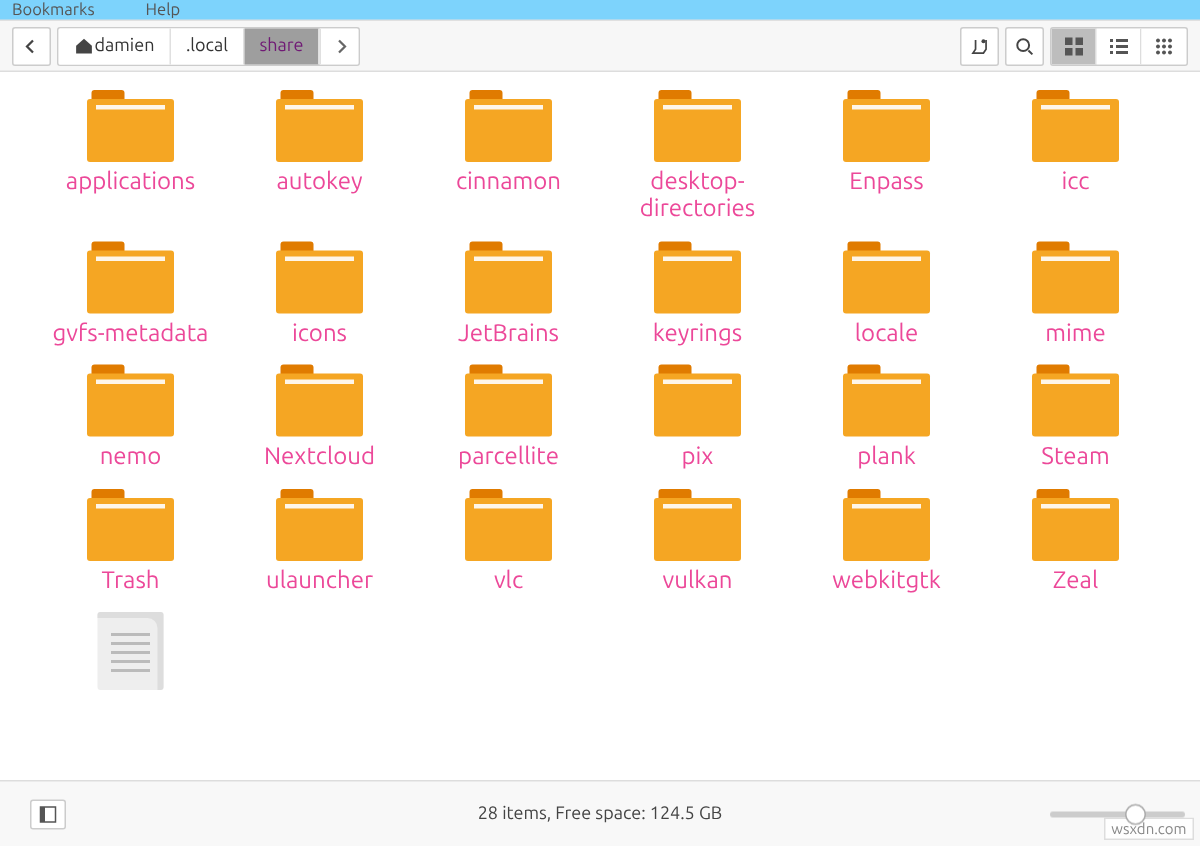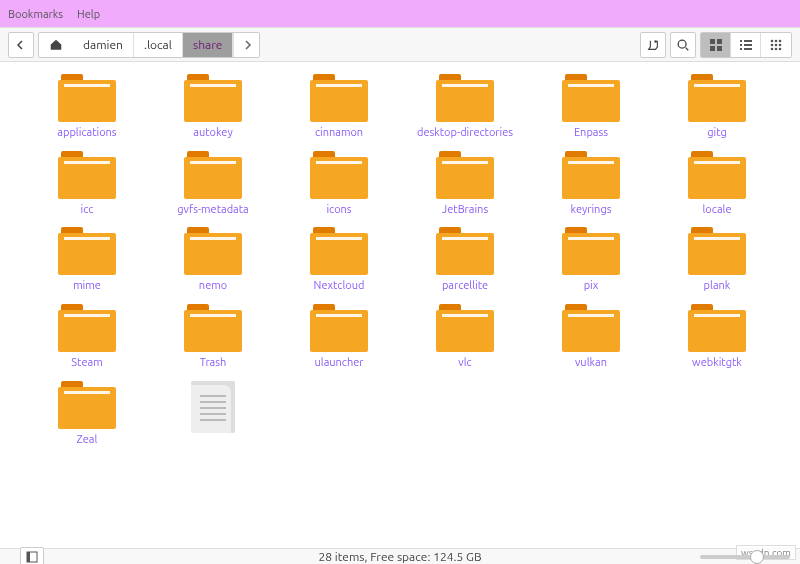--- a/index.html
+++ b/index.html
@@ -9,27 +9,27 @@
     font-size: 12px;
     color: #333;
     background: #fff;
     width: 800px;
     height: 564px;
     overflow: hidden;
     display: flex;
     flex-direction: column;
   }
   .menubar {
-    height: 28px;
-    background: #f0abfc;
+    height: 14px;
+    background: #7dd3fc;
     border-bottom: 1px solid #e0e0e0;
     display: flex;
     align-items: center;
     padding: 0 8px;
-    gap: 14px;
+    gap: 34px;
     font-size: 11px;
     color: #555;
   }
   .toolbar {
     height: 34px;
     background: #f7f7f7;
     border-bottom: 1px solid #ddd;
     display: flex;
     align-items: center;
     padding: 0 8px;
@@ -53,21 +53,21 @@
     display: flex;
     align-items: center;
     border: 1px solid #ccc;
     border-radius: 2px;
     overflow: hidden;
     height: 26px;
     background: #fff;
   }
   .path-group .tb-btn { border: none; border-right: 1px solid #ddd; border-radius: 0; height: 24px; }
   .path-group .tb-btn:last-child { border-right: none; }
-  .crumb { padding: 0 10px; display: flex; align-items:center; gap:20px; height:26px; background:#fff; border-right:1px solid #e0e0e0;}
+  .crumb { padding: 0 10px; display: flex; align-items:center; gap:0; height:26px; background:#fff; border-right:1px solid #e0e0e0;}
   .crumb.active { background: #9E9E9E; color:#701a75; }
   .crumb.home svg { width:14px; height:14px; }
   .spacer { flex: 1; }
   .right-tools { display:flex; gap:4px; align-items:center;}
   .seg-group { display:flex; border:1px solid #ccc; border-radius:2px; overflow:hidden; height:26px;}
   .seg-group .seg { width:30px; display:flex; align-items:center; justify-content:center; border-right:1px solid #ddd; background:#fff; cursor:pointer;}
   .seg-group .seg:last-child{border-right:none;}
   .seg.active{ background:#bdbdbd; }
   .content {
     flex:1;
@@ -80,36 +80,36 @@
     gap: 12px 16px;
     justify-content: start;
   }
   .item {
     display:flex; flex-direction:column; align-items:center;
     text-align:center;
     cursor: pointer;
   }
   .item .label {
     margin-top: 4px;
-    font-size: 11px;
-    color: #8b5cf6;
+    font-size: 16px;
+    color: #ec4899;
     line-height: 1.15;
     max-width: 110px;
     word-wrap: break-word;
   }
   .folder-icon { width:58px; height:48px; position:relative; }
   .folder-icon .tab { position:absolute; top:0; left:3px; width:22px; height:10px; background:#E07B00; border-radius:2px 2px 0 0;}
   .folder-icon .body { position:absolute; top:6px; left:0; right:0; bottom:0; background:#F5A623; border-radius:2px;}
   .folder-icon .body::before { content:""; position:absolute; left:6px; right:6px; top:4px; height:3px; background:#fff; opacity:.9;}
   .file-icon { width:44px; height:52px; position:relative; background:#eee; border-radius:2px; box-shadow: inset -12px 12px 0 -8px #ddd; display:flex; align-items:center; justify-content:center;}
   .file-icon.blue { background:#3b82c4; color:#fff;}
   .file-icon.text::after{ content:""; position:absolute; left:9px; right:9px; top:14px; bottom:12px; background: repeating-linear-gradient(#bbb 0 2px, transparent 2px 6px);}
   .file-icon.globe svg{ width:22px; height:22px; stroke:#fff; fill:none; stroke-width:1.5;}
   .statusbar {
-    height: 16px;
+    height: 44px;
     border-top: 1px solid #ddd;
     background: #f8f8f8;
     display:flex;
     align-items:center;
     padding: 0 20px;
     font-size: 12px;
     color:#444;
     position: relative;
   }
   .statusbar .center { position:absolute; left:0; right:0; text-align:center;}
@@ -236,27 +236,20 @@
           <div class="tab"></div>
           <div class="body"></div>
         </div>
         <div class="label">Enpass</div>
       </div>
       <div class="item">
         <div class="folder-icon">
           <div class="tab"></div>
           <div class="body"></div>
         </div>
-        <div class="label">gitg</div>
-      </div>
-      <div class="item">
-        <div class="folder-icon">
-          <div class="tab"></div>
-          <div class="body"></div>
-        </div>
         <div class="label">icc</div>
       </div>
       <div class="item">
         <div class="folder-icon">
           <div class="tab"></div>
           <div class="body"></div>
         </div>
         <div class="label">gvfs-metadata</div>
       </div>
       <div class="item">

